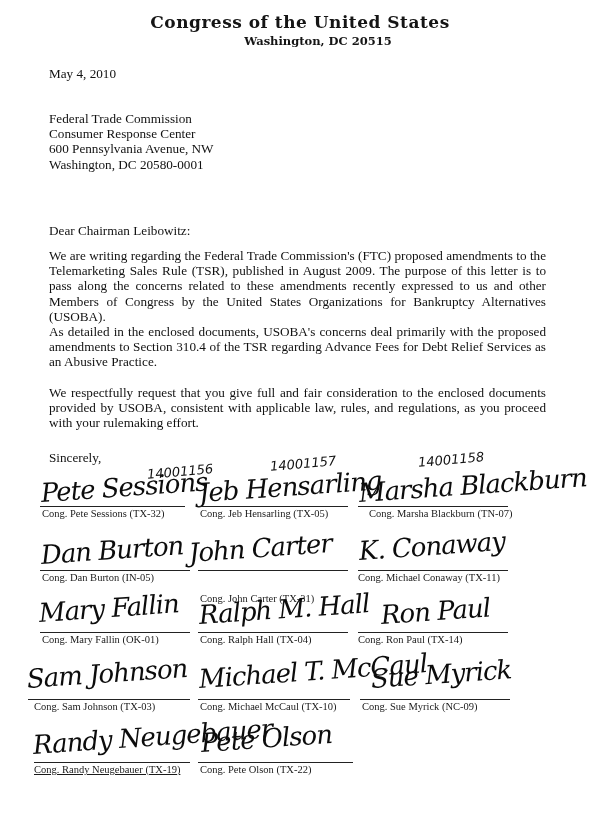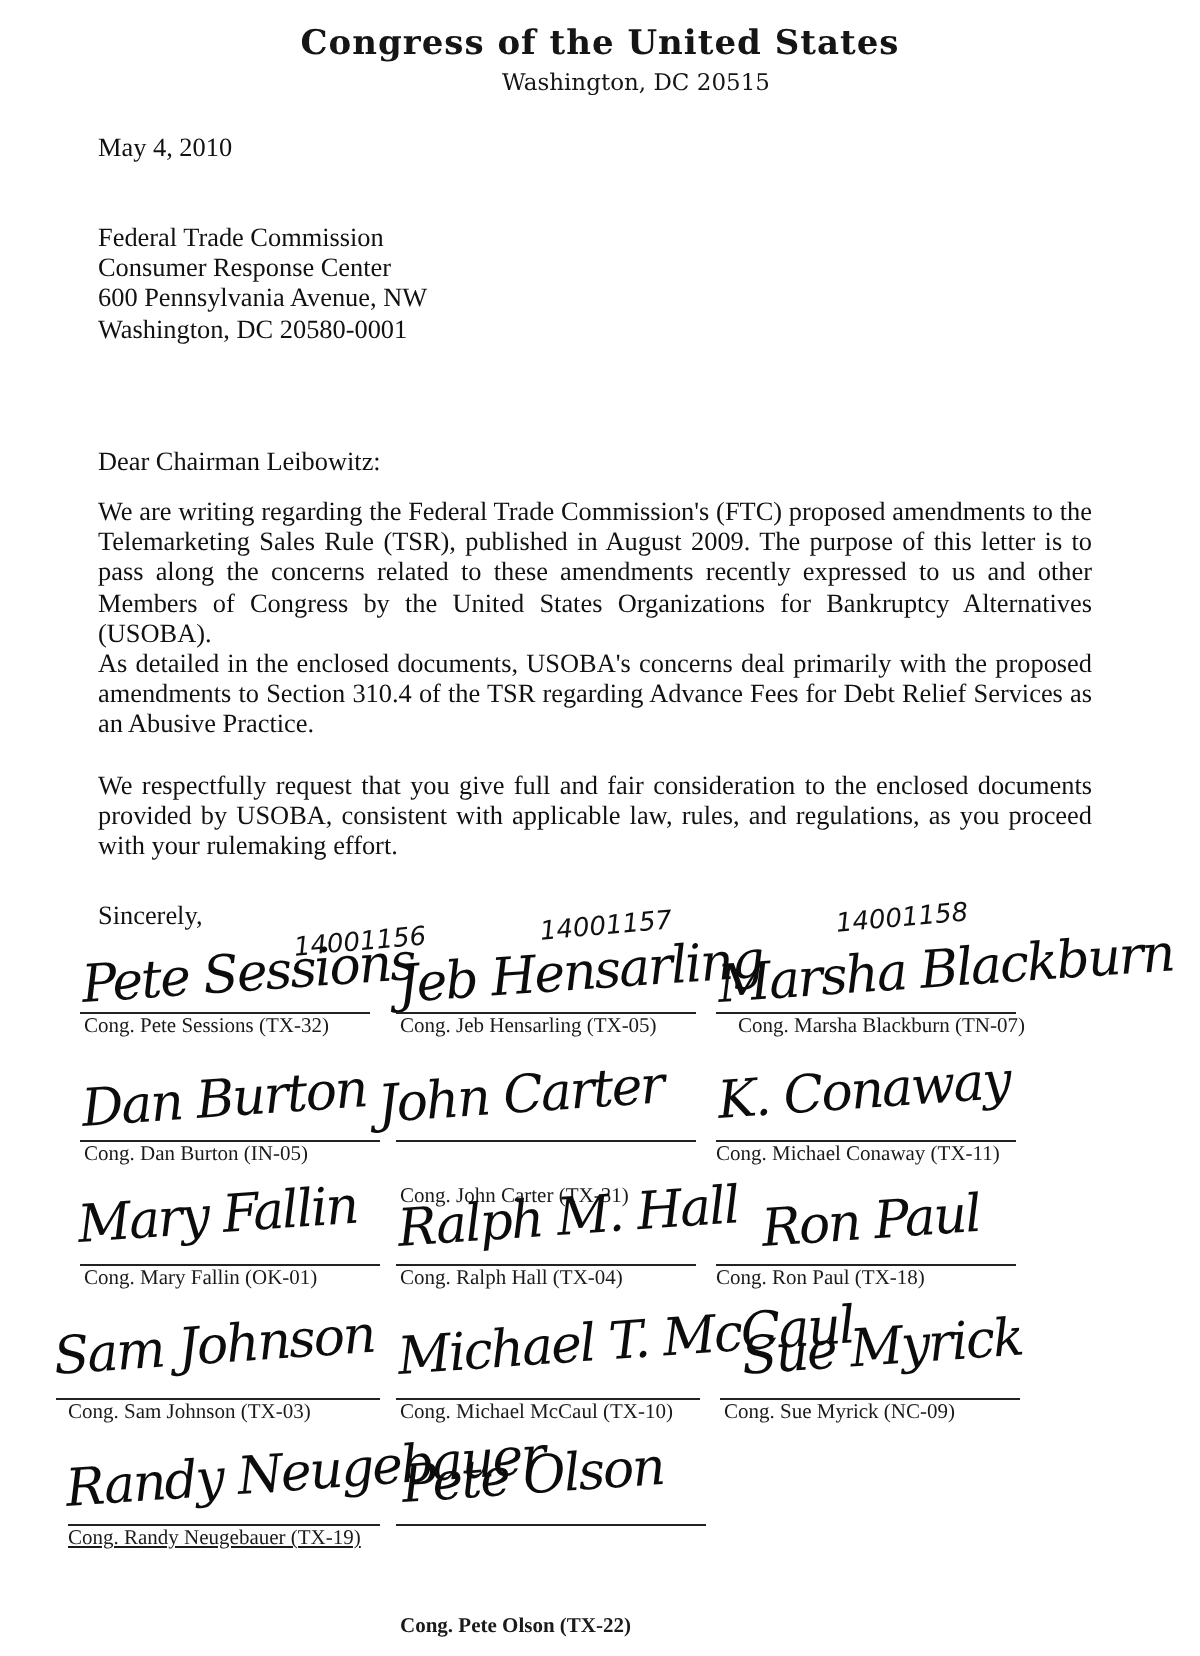--- a/index.html
+++ b/index.html
@@ -6,21 +6,21 @@
     body {
       width: 600px; height: 828px; background: #ffffff; position: relative; overflow: hidden;
       font-family: "Liberation Serif", serif; color: #111;
     }
     .letterhead { position: absolute; left: 0; width: 600px; text-align: center; }
     .lh-title {
       top: 12px; font-family: "DejaVu Serif", serif; font-weight: bold; font-size: 17px;
       letter-spacing: 0.5px; color: #151515;
     }
     .lh-sub {
-      top: 34px; font-family: "DejaVu Serif", serif; font-weight: normal; font-size: 11.5px;
+      top: 34px; font-family: "DejaVu Serif", serif; font-weight: bold; font-size: 11.5px;
       color: #151515; padding-left: 36px; box-sizing: border-box;
     }
     .text { position: absolute; font-size: 13.2px; line-height: 15.2px; }
     .date { left: 49px; top: 66px; }
     .addr { left: 49px; top: 111px; }
     .addr div { white-space: nowrap; }
     .salutation { left: 49px; top: 223px; }
     .para { left: 49px; width: 497px; text-align: justify; text-align-last: left; }
     .p1 { top: 248px; }
     .p2 { top: 324px; }
@@ -93,33 +93,33 @@
 <div class="handwriting" style="left:40px; top:598px;">Mary Fallin</div>
 <div class="sigline" style="left:40px; top:632px; width:150px;"></div>
 <div class="signame" style="left:42px; top:634px;">Cong. Mary Fallin (OK-01)</div>
 
 <div class="handwriting" style="left:200px; top:600px;">Ralph M. Hall</div>
 <div class="sigline" style="left:198px; top:632px; width:150px;"></div>
 <div class="signame" style="left:200px; top:634px;">Cong. Ralph Hall (TX-04)</div>
 
 <div class="handwriting" style="left:382px; top:600px;">Ron Paul</div>
 <div class="sigline" style="left:358px; top:632px; width:150px;"></div>
-<div class="signame" style="left:358px; top:634px;">Cong. Ron Paul (TX-18)</div>
+<div class="signame" style="left:358px; top:634px;">Cong. Ron Paul (TX-14)</div>
 
 <div class="handwriting" style="left:28px; top:664px;">Sam Johnson</div>
 <div class="sigline" style="left:28px; top:699px; width:162px;"></div>
 <div class="signame" style="left:34px; top:701px;">Cong. Sam Johnson (TX-03)</div>
 
 <div class="handwriting" style="left:200px; top:664px;">Michael T. McCaul</div>
 <div class="sigline" style="left:198px; top:699px; width:152px;"></div>
 <div class="signame" style="left:200px; top:701px;">Cong. Michael McCaul (TX-10)</div>
 
 <div class="handwriting" style="left:372px; top:664px;">Sue Myrick</div>
 <div class="sigline" style="left:360px; top:699px; width:150px;"></div>
 <div class="signame" style="left:362px; top:701px;">Cong. Sue Myrick (NC-09)</div>
 
 <div class="handwriting" style="left:34px; top:730px;">Randy Neugebauer</div>
 <div class="sigline" style="left:34px; top:762px; width:156px;"></div>
 <div class="signame" style="left:34px; top:764px;text-decoration:underline;">Cong. Randy Neugebauer (TX-19)</div>
 
 <div class="handwriting" style="left:202px; top:728px;">Pete Olson</div>
 <div class="sigline" style="left:198px; top:762px; width:155px;"></div>
-<div class="signame" style="left:200px; top:808px;font-weight:bold;">Cong. Pete Olson (TX-22)</div>
+<div class="signame" style="left:200px; top:764px;">Cong. Pete Olson (TX-22)</div>
 
 </body></html>

